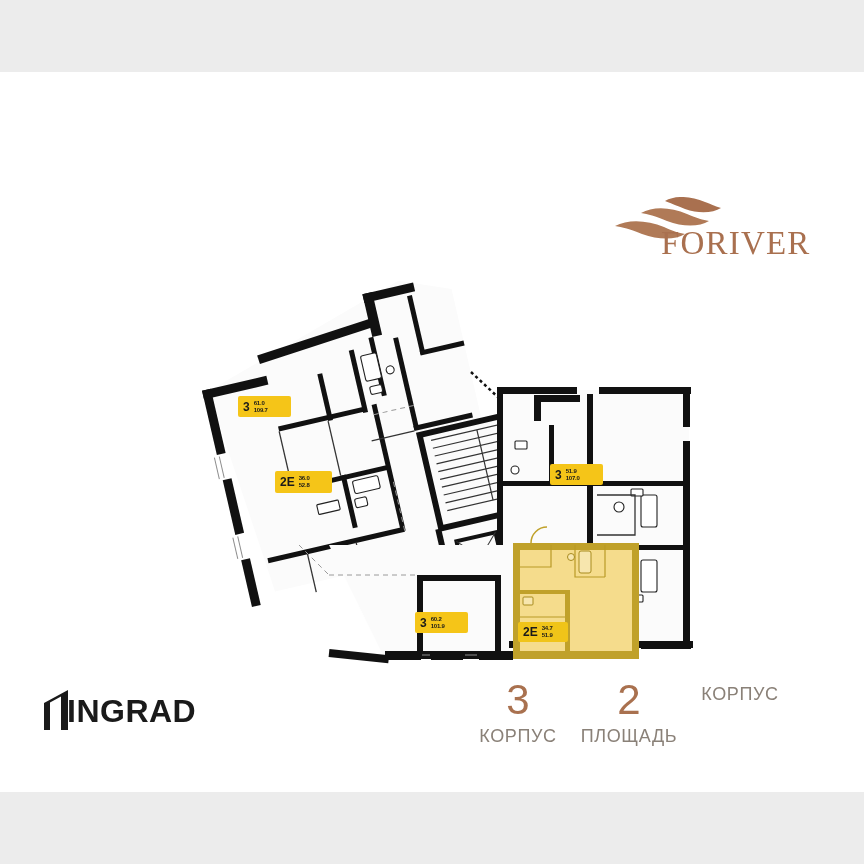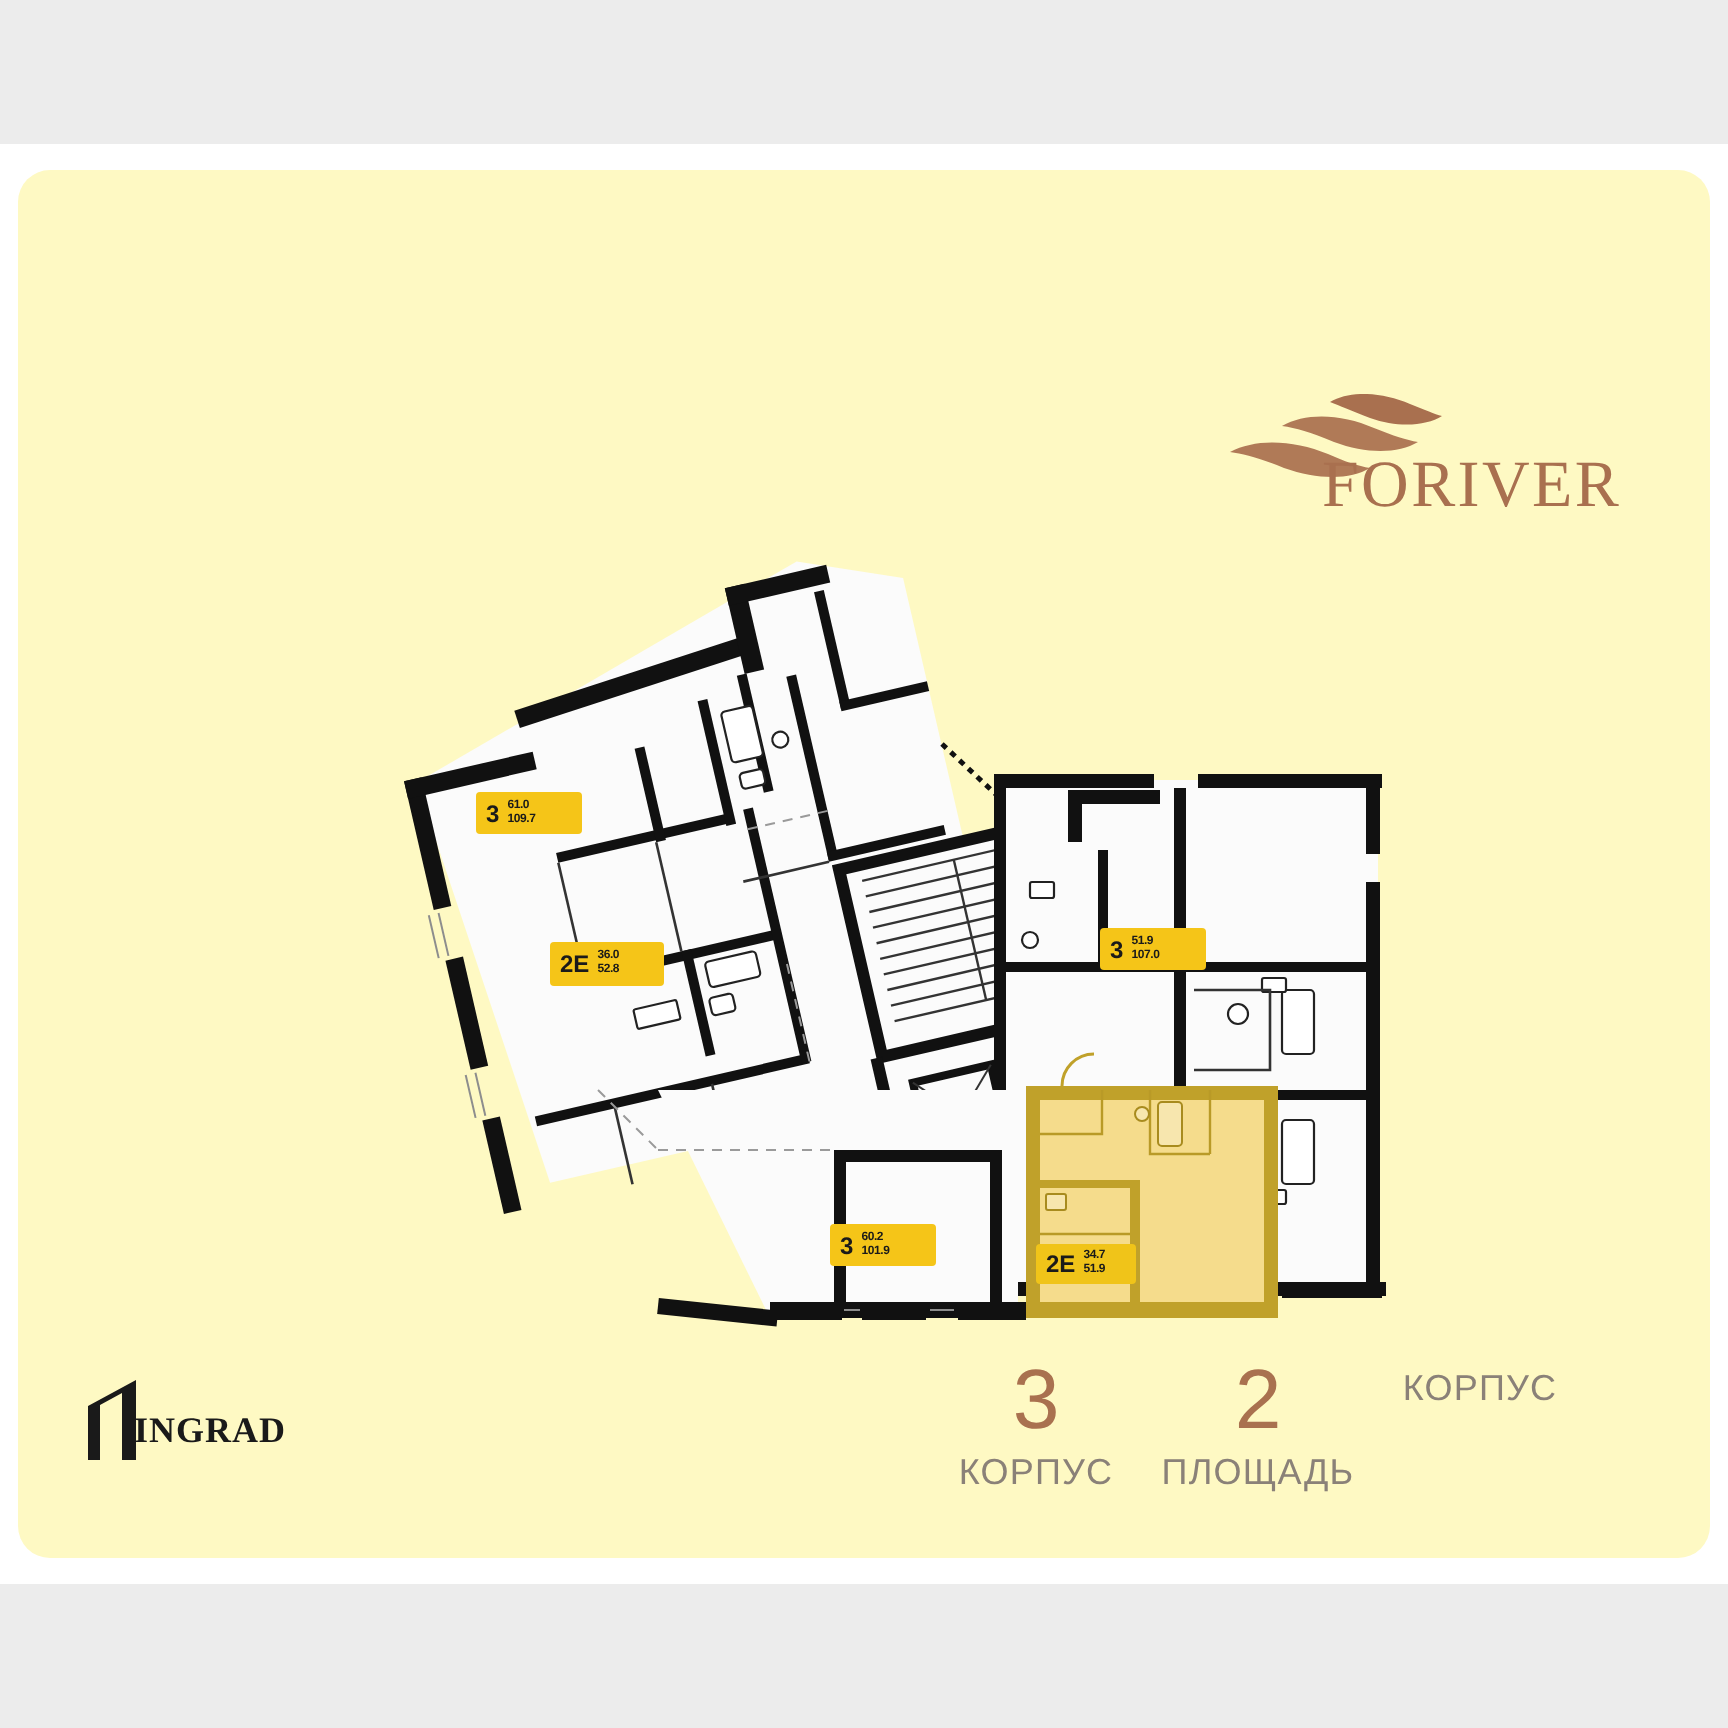--- a/index.html
+++ b/index.html
@@ -18,21 +18,21 @@
   .white-band {
     position: absolute;
     left: 0; right: 0;
     top: 72px; height: 720px;
     background: #ffffff;
   }
   .card {
     position: absolute;
     left: 9px; top: 85px;
     width: 846px; height: 694px;
-    background: #fef9c3;
+    background: #ffffff;
     border-radius: 16px;
   }
 
   
   .foriver {
     position: absolute;
     left: 600px; top: 112px;
     width: 230px; height: 68px;
   }
   .foriver .waves { position: absolute; left: 4px; top: 0px; width: 110px; height: 42px; }
@@ -111,24 +111,24 @@
 
   
   .ingrad {
     position: absolute;
     left: 32px; top: 600px;
     width: 150px; height: 56px;
   }
   .ingrad .mark { position: absolute; left: 0; top: 2px; }
   .ingrad .word {
     position: absolute;
-    left: 26px; top: 20px;
-    font-family: Liberation Serif, serif;
+    left: 26px; top: 8px;
+    font-family: Liberation Sans, sans-serif;
     font-weight: bold;
-    font-size: 18px;
+    font-size: 32px;
     letter-spacing: 0.5px;
     color: #1a1a1a;
   }
 </style>
 </head>
 <body>
 
 <div id="root">
 
   <div class="white-band"></div>

